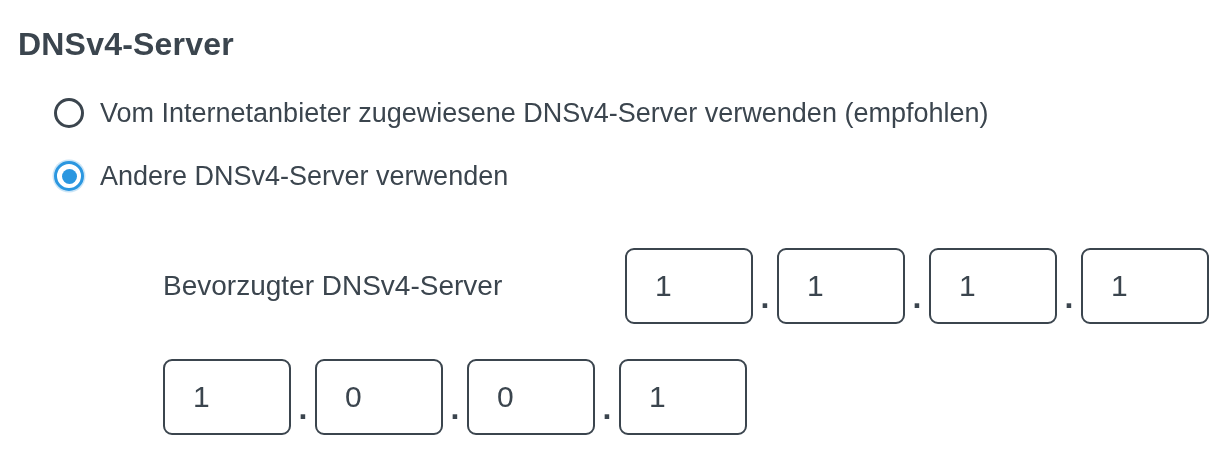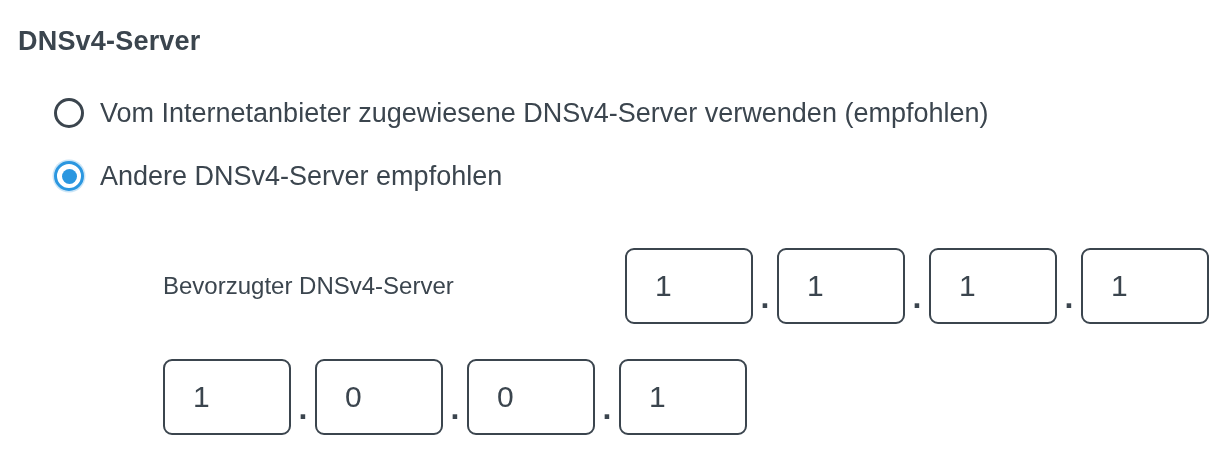--- a/index.html
+++ b/index.html
@@ -13,21 +13,21 @@
     position: relative;
     overflow: hidden;
     font-family: "Liberation Sans", sans-serif;
     color: #3b454e;
   }
 
   .section-title {
     position: absolute;
     left: 18px;
     top: 26px;
-    font-size: 27px;
+    font-size: 32px;
     font-weight: 700;
     letter-spacing: 0.2px;
   }
 
   .radio-row {
     position: absolute;
     left: 54px;
     display: flex;
     align-items: center;
     gap: 16px;
@@ -71,21 +71,21 @@
     position: absolute;
     left: 163px;
     display: flex;
     align-items: center;
   }
   .field-row.pos-1 { top: 248px; }
   .field-row.pos-2 { top: 359px; }
 
   .field-label {
     width: 462px;
-    font-size: 24px;
+    font-size: 28px;
     white-space: nowrap;
   }
 
   .octets {
     display: flex;
     align-items: center;
   }
 
   .octet-input {
     width: 128px;
@@ -117,21 +117,21 @@
 
 <div class="section-title">DNSv4-Server</div>
 
 <div class="radio-row pos-1" role="radio" aria-checked="false">
   <span class="radio-circle"></span>
   <span class="radio-label">Vom Internetanbieter zugewiesene DNSv4-Server verwenden (empfohlen)</span>
 </div>
 
 <div class="radio-row pos-2" role="radio" aria-checked="true">
   <span class="radio-circle checked"></span>
-  <span class="radio-label">Andere DNSv4-Server empfohlen</span>
+  <span class="radio-label">Andere DNSv4-Server verwenden</span>
 </div>
 
 <div class="field-row pos-1">
   <div class="field-label">Bevorzugter DNSv4-Server</div>
   <div class="octets">
     <input class="octet-input" type="text" value="1" style="">
     <span class="octet-sep">.</span>
     <input class="octet-input" type="text" value="1" style="">
     <span class="octet-sep">.</span>
     <input class="octet-input" type="text" value="1" style="">

